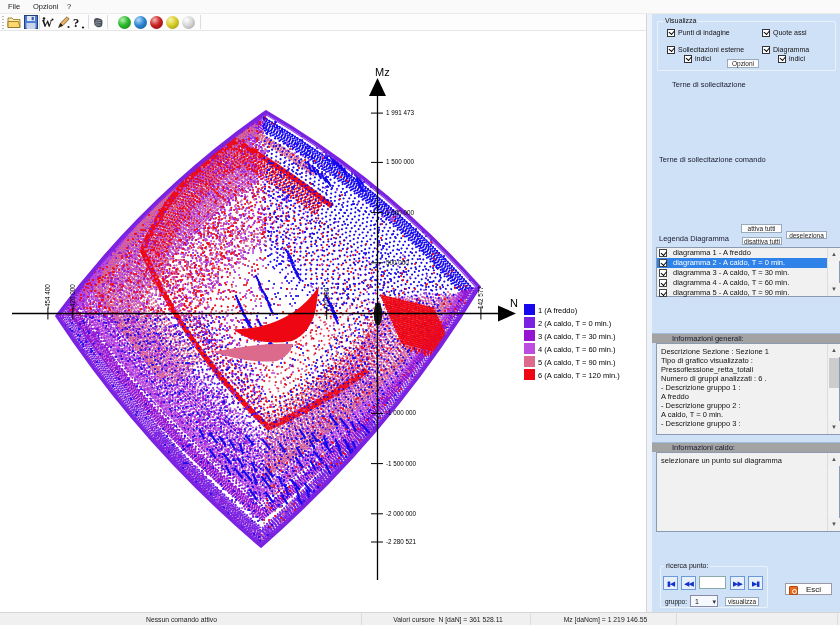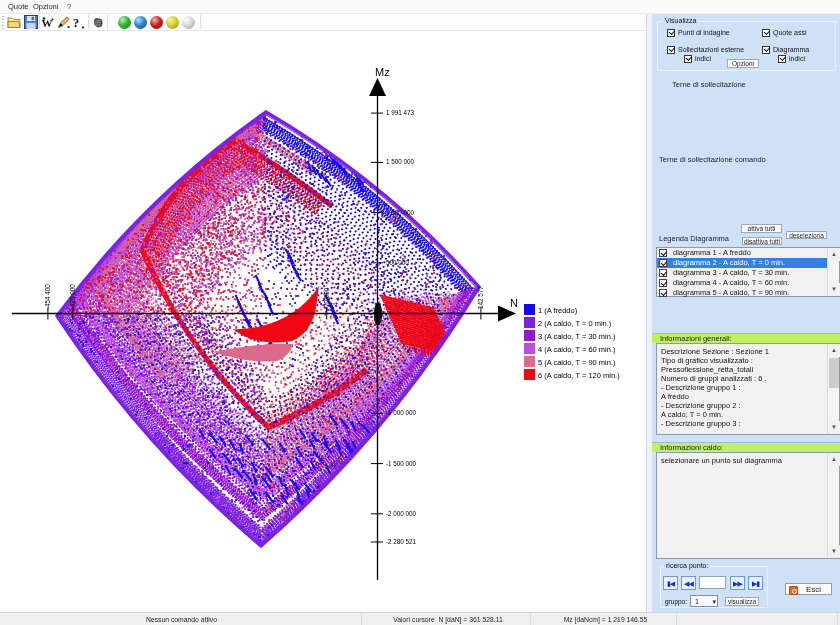--- a/index.html
+++ b/index.html
@@ -12,21 +12,21 @@
 #chartarea{position:absolute;left:0;top:31px;width:651px;height:581px;background:#fff}
 #divider{position:absolute;left:646px;top:14px;width:6px;height:598px;background:#eef2f8;border-left:1px solid #cfd6e0}
 #panel{position:absolute;left:652px;top:14px;width:188px;height:598px;background:#cfe1f6;font-size:7px;color:#111}
 .gb{position:absolute;border:1px solid #e9f1fb;border-radius:1px}
 .gbl{position:absolute;font-size:7px;background:#cfe1f6;padding:0 2px;white-space:nowrap}
 .cb{position:absolute;width:8px;height:8px;background:#fff;border:1px solid #333}
 .cb:after{content:"";position:absolute;left:1px;top:0px;width:4px;height:2.5px;border-left:1.6px solid #000;border-bottom:1.6px solid #000;transform:rotate(-50deg)}
 .lbl{position:absolute;font-size:7px;white-space:nowrap}
 .btn{position:absolute;background:#fdfdfd;border:1px solid #9ab;text-align:center;color:#222;line-height:8px}
 .plabel{position:absolute;font-size:7.5px;color:#1a1a2e;white-space:nowrap}
-.plabel.hl{background:#bef264;padding-left:8px;border-top:1px solid #9fbbdd;line-height:9px}
+.plabel.hl{background:#a3a3a3;padding-left:20px;border-top:1px solid #9fbbdd;line-height:9px}
 .listbox{position:absolute;background:#f1f1f1;border:1px solid #8a9ab0}
 .lbtext{position:absolute;left:4px;top:3px;font-size:7.5px;line-height:10.5px;color:#111;white-space:nowrap}
 .sbar{position:absolute;right:0;top:0;bottom:0;width:12px;background:#f3f3f3;border-left:1px solid #ddd}
 .sbtn{position:absolute;top:0;left:0;width:12px;height:13px;background:#f1f1f1;color:#555;font-size:6px;text-align:center;line-height:13px}
 .sthumb{position:absolute;left:1px;width:10px;background:#cdcdcd}
 .lrow{position:relative;height:10px;font-size:7.5px;line-height:10px;padding-left:16px;white-space:nowrap;color:#111}
 .lrow.sel{background:#2f82e8;color:#fff}
 .cb2{position:absolute;left:2px;top:0.5px;width:8px;height:8px;background:#fff;border:1px solid #444}
 .cb2:after{content:"";position:absolute;left:1px;top:1px;width:4px;height:2.5px;border-left:1.6px solid #000;border-bottom:1.6px solid #000;transform:rotate(-50deg)}
 .navbtn{position:absolute;width:15px;height:14px;background:#e8f0fb;border:1px solid #6a9ad8;color:#1133cc;font-size:7px;text-align:center;line-height:14px;letter-spacing:-1px}
@@ -35,21 +35,21 @@
 .combo .dd{position:absolute;right:1px;top:0;font-size:7px;color:#333}
 #esci{position:absolute;left:133px;top:569px;width:47px;height:12px;background:#fdfdfd;border:1px solid #99a;font-size:8px;text-align:center;line-height:11px;padding-left:10px}
 .eico{position:absolute;left:3px;top:2px;width:9px;height:9px;background:#e86a1e;border:1px solid #b84a10;border-radius:1px}
 .eico:after{content:"";position:absolute;left:2px;top:2px;width:3px;height:3px;border:1px solid #fff;border-radius:50%}
 #statusbar{position:absolute;left:0;top:612px;width:840px;height:13px;background:#f0f0f0;border-top:1px solid #d5d5d5}
 .scell{position:absolute;top:0;height:13px;border-right:1px solid #dcdcdc;text-align:center}
 .scell span{position:absolute;left:0;right:0;top:2.5px;font-size:6.8px;color:#222}
 </style></head>
 <body>
 <div id="menubar">
-  <span style="left:8px">Quote</span>
+  <span style="left:8px">File</span>
     <span style="left:33px">Opzioni</span>
     <span style="left:67px">?</span>
 </div>
 <div id="toolbar">
   <div class="grip"></div>
   <div class="tbico" style="left:7px">
     <svg width="15" height="13" viewBox="0 0 15 13">
         <path d="M1 2h4l1.5 1.5H13v8H1z" fill="#ffe9a8" stroke="#8a6d1a" stroke-width="0.8"></path>
         <path d="M1 5.5h10.5L13 11.5H1z" fill="#ffd76e" stroke="#8a6d1a" stroke-width="0.8"></path>
       </svg>
@@ -826,21 +826,21 @@
   <div class="plabel hl" style="left:0px;top:319px;width:189px">Informazioni generali:</div>
   <div class="listbox" style="left:4px;top:329px;width:184px;height:92px">
     <div class="lbtext" style="line-height:9px">Descrizione Sezione : Sezione 1<br>Tipo di grafico visualizzato :<br>Pressoflessione_retta_totali<br>Numero di gruppi analizzati : 6 .<br>- Descrizione gruppo 1 :<br>A freddo<br>- Descrizione gruppo 2 :<br>A caldo, T = 0 min.<br>- Descrizione gruppo 3 :</div>
     <div class="sbar">
         <div class="sbtn">▲</div>
         <div class="sthumb" style="top:14px;height:30px"></div>
         <div class="sbtn" style="bottom:0;top:auto">▼</div>
       </div>
   </div>
   <div class="plabel hl" style="left:0px;top:428px;width:189px">Informazioni caldo:</div>
-  <div class="listbox" style="left:4px;top:438px;width:184px;height:107px">
+  <div class="listbox" style="left:4px;top:438px;width:184px;height:80px">
     <div class="lbtext">selezionare un punto sul diagramma</div>
     <div class="sbar">
         <div class="sbtn">▲</div>
         <div class="sbtn" style="bottom:0;top:auto">▼</div>
       </div>
   </div>
   <div class="gb" style="left:8px;top:552px;width:108px;height:42px"></div>
   <span class="gbl" style="left:12px;top:548px">ricerca punto:</span>
   <div class="navbtn" style="left:11px;top:562px">▮◀</div>
   <div class="navbtn" style="left:29px;top:562px">◀◀</div>

